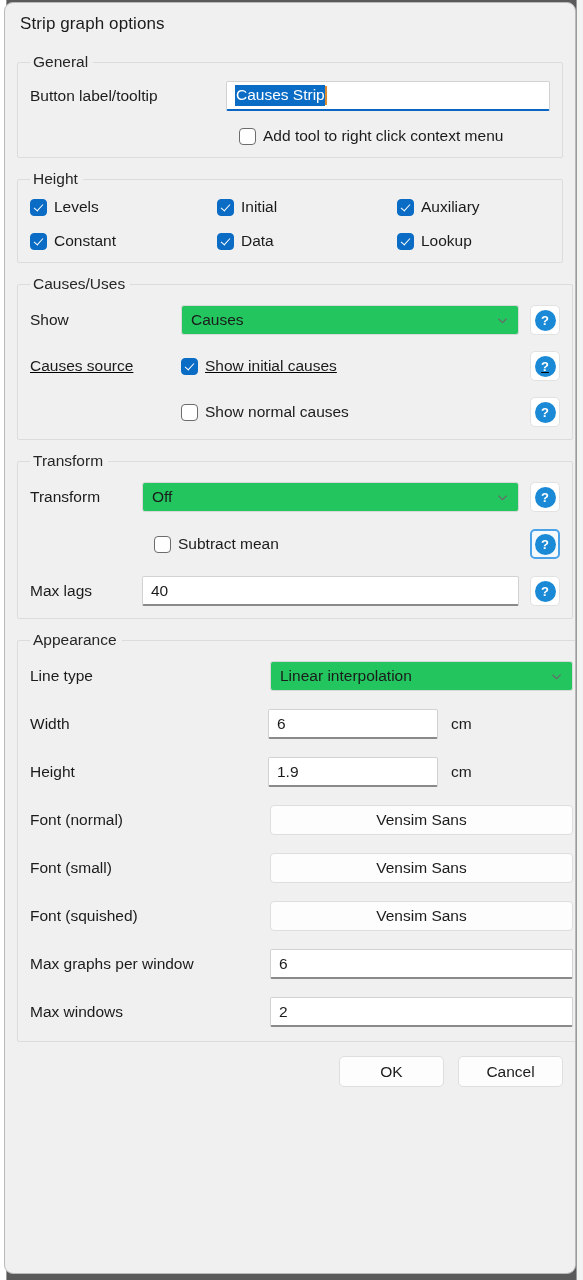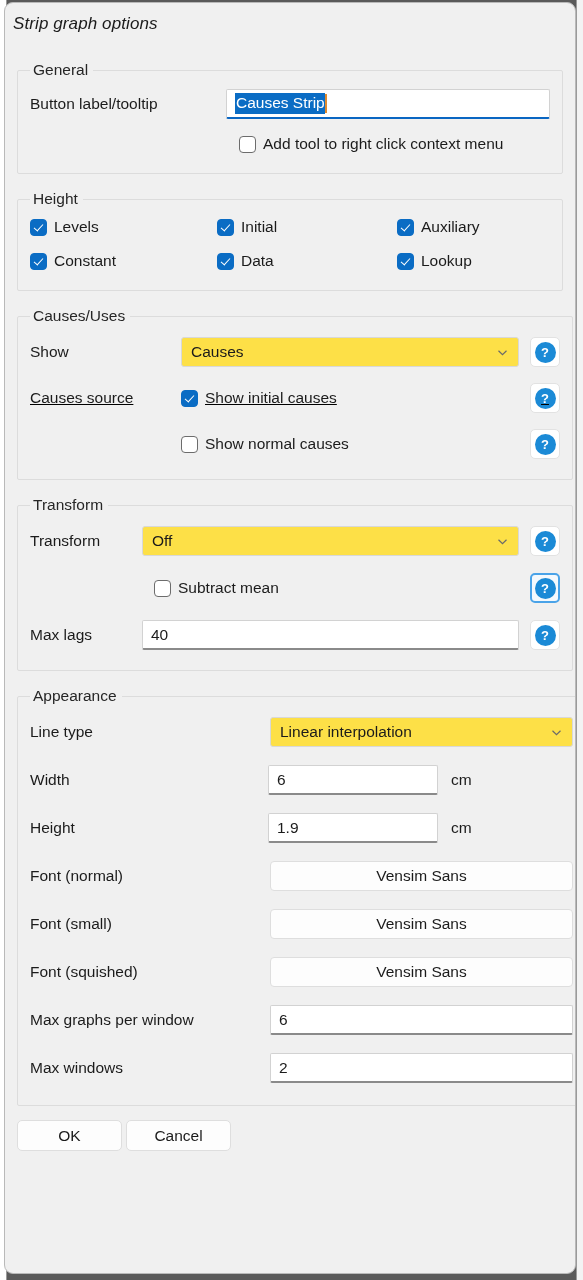--- a/index.html
+++ b/index.html
@@ -28,35 +28,34 @@
     background: #f0f0f0;
     border: 1px solid #b9b9b9;
     border-radius: 9px;
     box-sizing: border-box;
     overflow: hidden;
   }
 
   .titlebar {
     height: 42px;
     display: flex; align-items: center;
-    padding-left: 8px;
-    box-sizing: border-box;
-    font-style: italic;
+    padding-left: 15px;
+    box-sizing: border-box;
   }
   .title-text {
     font-size: 17px; color: #1b1b1b; letter-spacing: 0.1px;
   }
 
   .content { padding: 0 12px; box-sizing: border-box; }
 
   fieldset {
     border: 1px solid #dcdcdc;
     border-radius: 2px;
-    margin: 16px 0 12px 0;
-    padding: 4px 12px 18px 12px;
+    margin: 8px 0 12px 0;
+    padding: 4px 12px 10px 12px;
     box-sizing: border-box;
   }
   legend {
     font-size: 15.5px; color: #262626;
     padding: 0 5px 0 3px;
   }
 
   .row { display: flex; align-items: center; }
 
   .lbl { font-size: 15.5px; color: #1b1b1b; }
@@ -78,21 +77,21 @@
     background: #0a6cc4; color: #ffffff;
     padding: 1px 0px 2px 1px;
   }
   .caret {
     display: inline-block; width: 2px; height: 19px;
     background: #e08a2e; vertical-align: middle;
   }
 
   
   .ddown {
-    background: #fde047;
+    background: #22c55e;
     border: 1px solid #d8d8d8;
     height: 30px;
     border-radius: 3px;
     box-sizing: border-box;
     display: flex; align-items: center; justify-content: space-between;
     padding: 0 9px 0 9px;
     font-size: 15.5px; color: #1b1b1b;
   }
   .chev { width: 13px; height: 13px; flex: none; }
   .chev svg { display: block; }
@@ -138,21 +137,21 @@
   .hdot {
     width: 21px; height: 21px; border-radius: 50%;
     background: #1b8ad6;
     color: #ffffff; font-size: 13px; font-weight: bold;
     display: flex; align-items: center; justify-content: center;
     line-height: 1;
   }
 
   
   .footer {
-    display: flex; justify-content: flex-start; gap: 4px;
+    display: flex; justify-content: flex-end; gap: 14px;
     margin-top: 14px;
   }
   .dbtn {
     background: #fdfdfd;
     border: 1px solid #dedede;
     border-radius: 5px;
     width: 105px; height: 31px;
     display: flex; align-items: center; justify-content: center;
     font-size: 15.5px; color: #1b1b1b;
     box-sizing: border-box;

